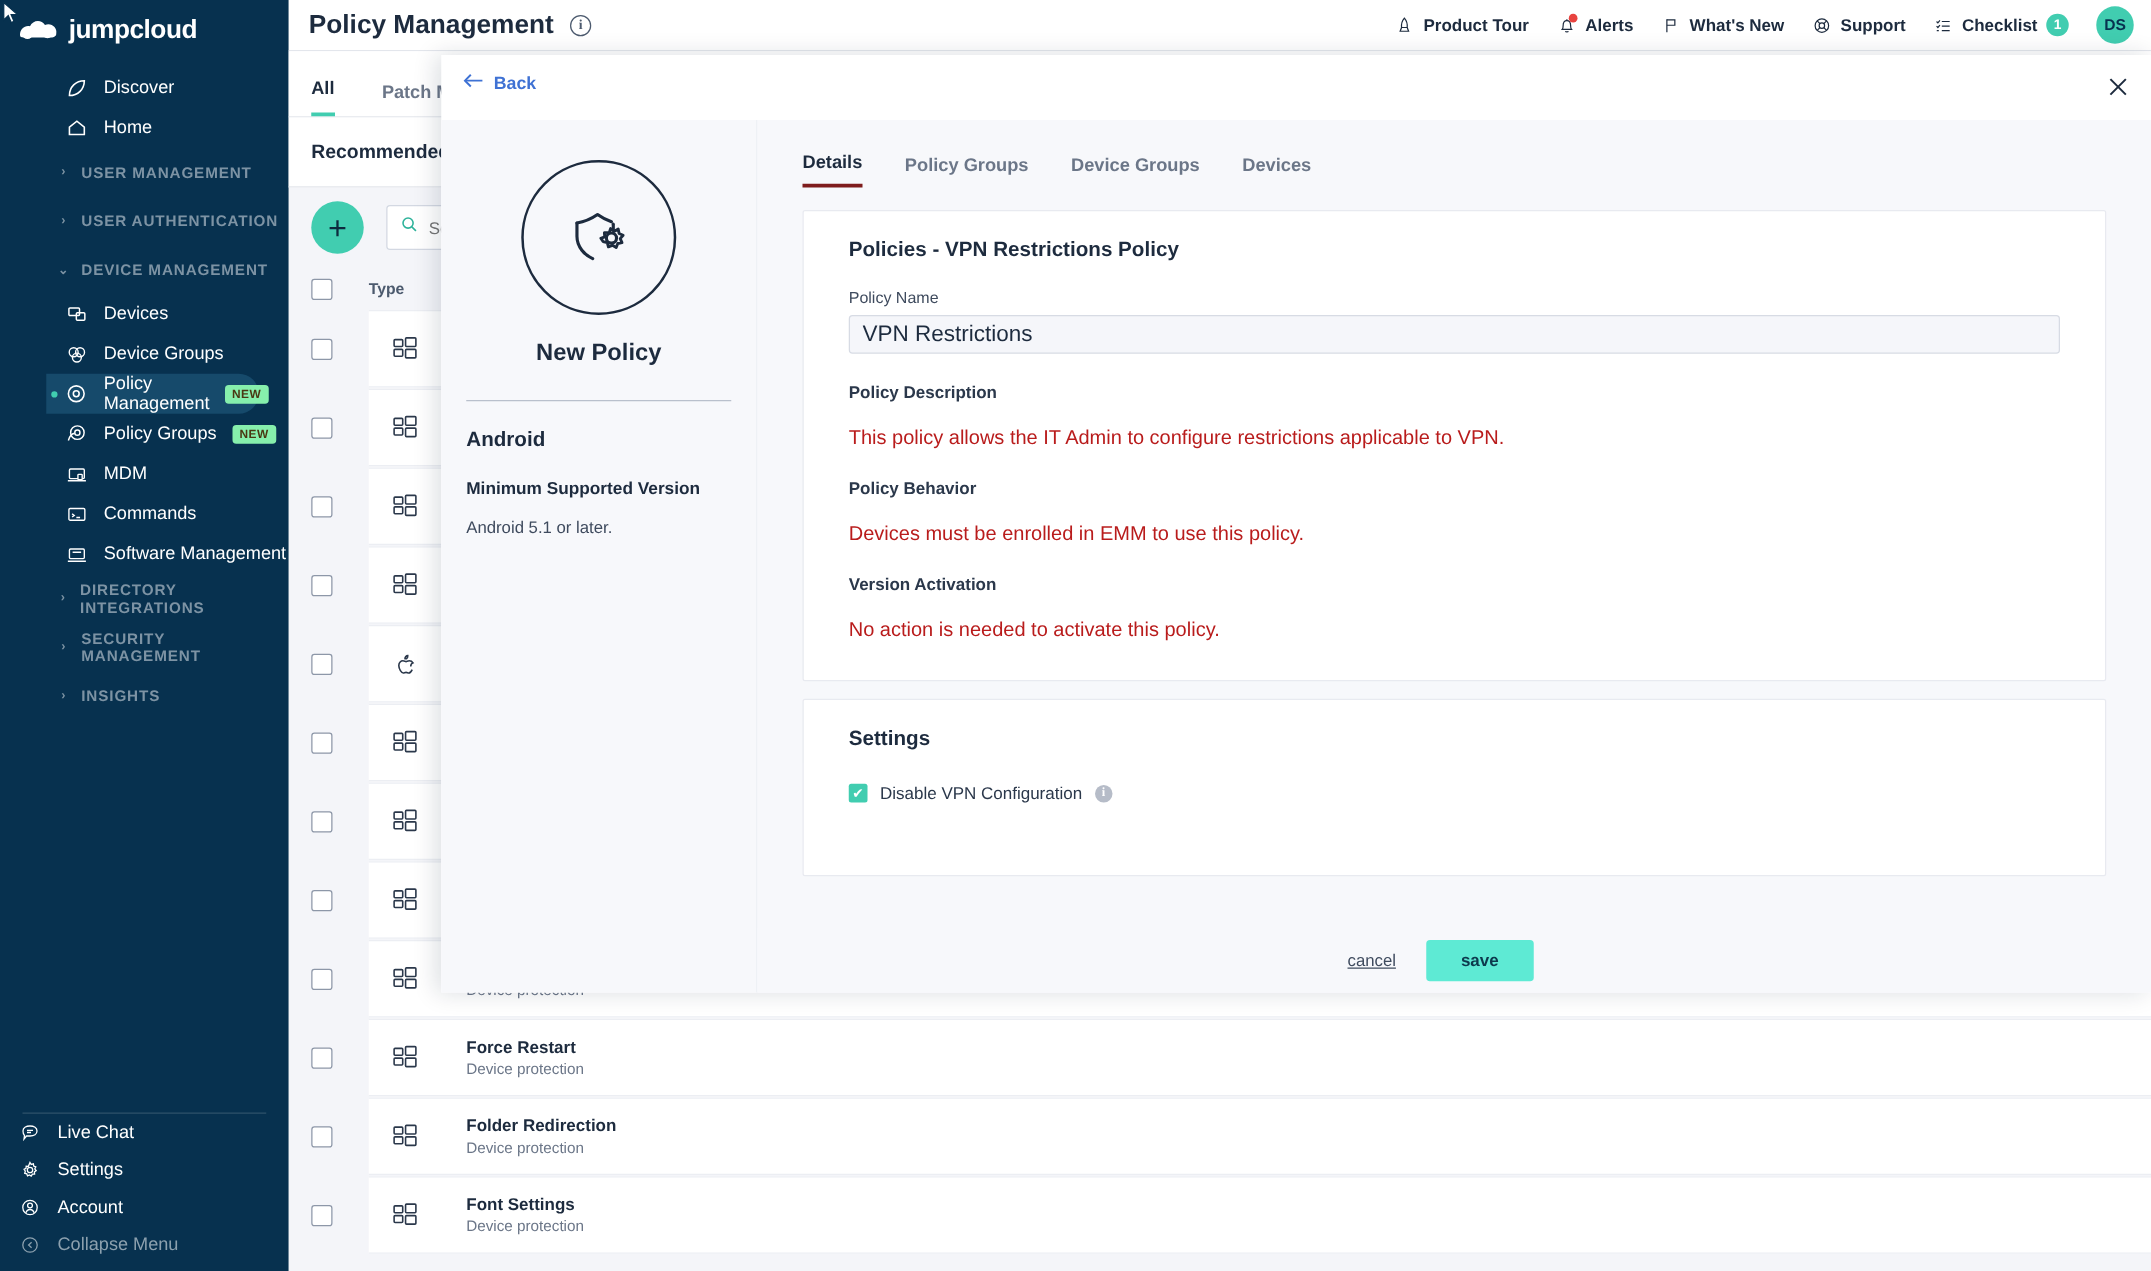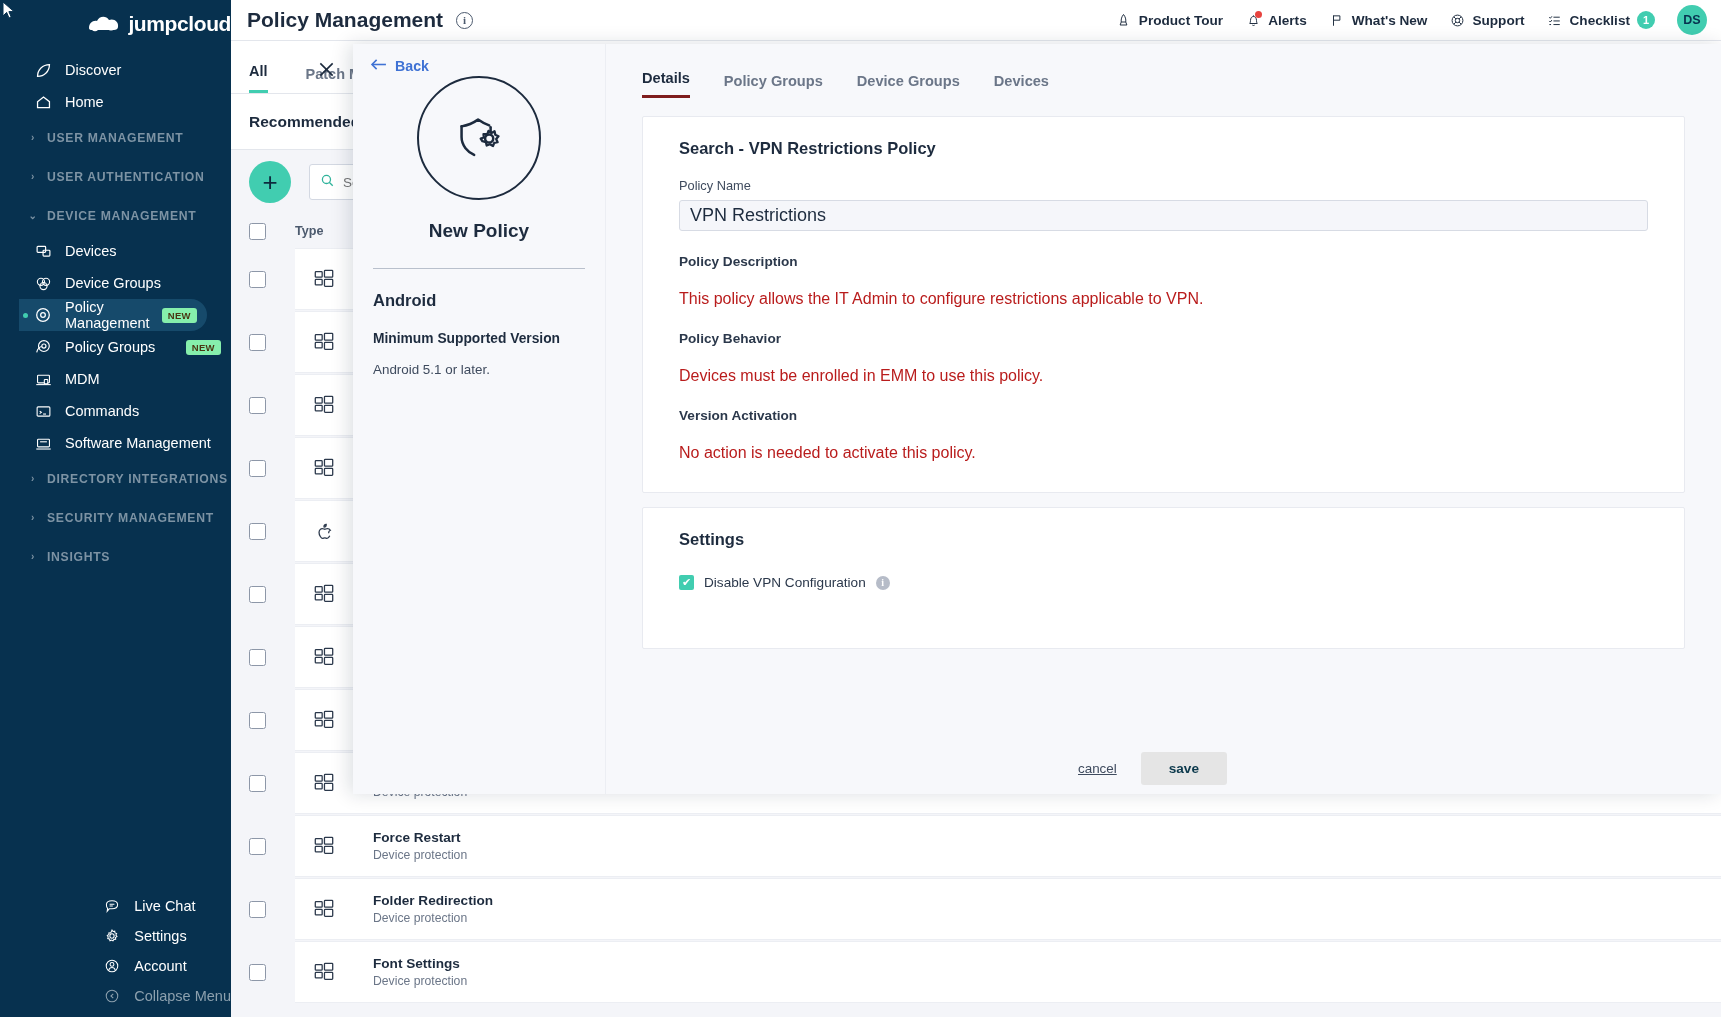--- a/index.html
+++ b/index.html
@@ -10,21 +10,21 @@
     overflow: hidden;
   }
   #app { position: relative; width: 1721px; height: 1017px; }
 
   
   .sidebar {
     position: absolute; left: 0; top: 0;
     width: 231px; height: 1017px;
     background: #07314f;
     color: #fff;
-    display: flex; flex-direction: column; align-items: flex-end;
+    display: flex; flex-direction: column;
   }
   .brand {
     height: 40px; display: flex; align-items: center;
     padding-left: 14px; gap: 7px; margin-top: 4px;
   }
   .brand-logo { width: 34px; height: 20px; position: relative; flex: none; }
   .brand-word { font-size: 21px; font-weight: bold; letter-spacing: -0.4px; }
 
   .nav-scroll { flex: 1; overflow: hidden; padding-top: 10px; padding-left: 37px; }
   .nav-item {
@@ -155,21 +155,21 @@
   .os-ico { width: 78px; display: flex; align-items: center; justify-content: flex-start; padding-left: 18px;}
   .rn { display: flex; flex-direction: column; gap: 3px; }
   .rn-title { font-size: 13.6px; font-weight: bold; color: #1d2b3e; white-space: nowrap;}
   .rn-sub { font-size: 12.2px; color: #6b7688; white-space: nowrap;}
 
   
   .modal {
     position: absolute; left: 353px; top: 44px;
     width: 1368px; height: 750px;
     background: #fff; box-shadow: -4px 0 18px rgba(10,25,50,0.14);
-    display: flex; flex-direction: row;
+    display: flex; flex-direction: column;
   }
   .modal-closebar { height: 52px; position: relative; flex: none; }
   .back-link {
     position: absolute; left: 17px; top: 14px;
     display: flex; align-items: center; gap: 8px;
     color: #3f72d4; font-size: 14.2px; font-weight: bold; cursor: pointer;
   }
   .close-x {
     position: absolute; right: 14px; top: 12px;
     width: 26px; height: 26px; cursor: pointer;
@@ -238,21 +238,21 @@
   }
   .modal-footer {
     height: 52px; flex: none; display: flex; align-items: center;
     justify-content: center; gap: 24px; padding-right: 22px;
     background: #f7f8fb;
   }
   .link-cancel {
     font-size: 13.4px; color: #3f4b5e; text-decoration: underline; cursor: pointer;
   }
   .btn-save {
-    background: #e5e5e5; color: #0d3a4d; border: none;
+    background: #5eead4; color: #0d3a4d; border: none;
     font-size: 13.6px; font-weight: bold; border-radius: 3px;
     padding: 9px 28px; cursor: pointer;
     font-family: "Liberation Sans", sans-serif;
   }
   .cursor-arrow { position: absolute; left: 2px; top: 1px; width: 14px; height: 20px; pointer-events:none;}
 </style>
 </head>
 <body>
 
 <div id="app">
@@ -816,21 +816,21 @@
         <div class="mtabs">
           <div class="mtab sel">Details</div>
           <div class="mtab">Policy Groups</div>
           <div class="mtab">Device Groups</div>
           <div class="mtab">Devices</div>
         </div>
 
         <div class="mcontent">
 
           <div class="card">
-            <h3>Search - VPN Restrictions Policy</h3>
+            <h3>Policies - VPN Restrictions Policy</h3>
             <div class="fld-label">Policy Name</div>
             <input class="text-input" value="VPN Restrictions" style="">
 
             <div class="blk-h">Policy Description</div>
             <div class="blk-p">This policy allows the IT Admin to configure restrictions applicable to VPN.</div>
 
             <div class="blk-h">Policy Behavior</div>
             <div class="blk-p">Devices must be enrolled in EMM to use this policy.</div>
 
             <div class="blk-h">Version Activation</div>

